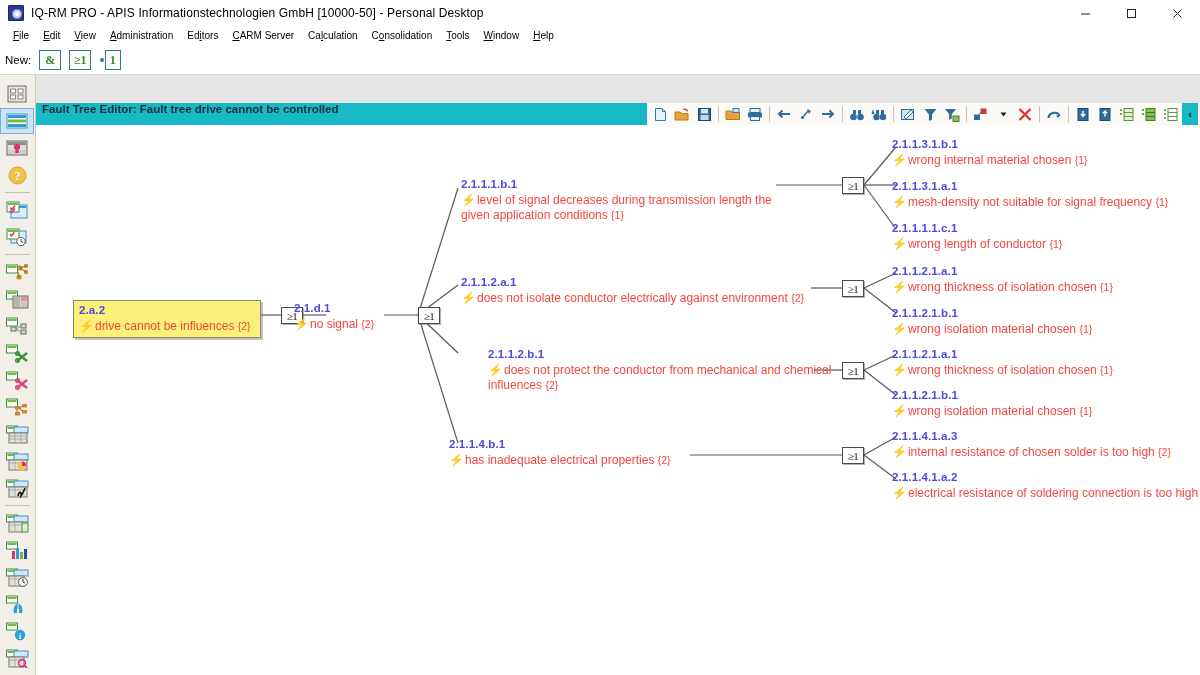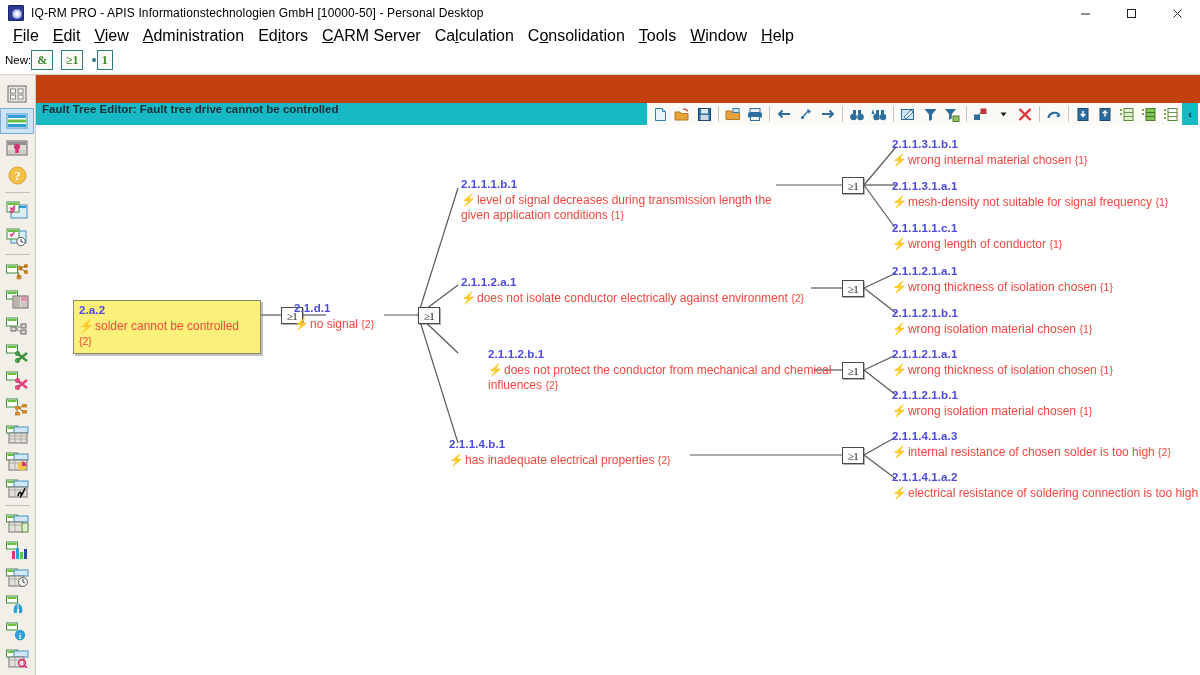--- a/index.html
+++ b/index.html
@@ -4,21 +4,21 @@
 <style>
   * { box-sizing: border-box; }
   html, body {
     margin: 0; padding: 0;
     width: 1200px; height: 675px;
     overflow: hidden;
     background: #ffffff;
     font-family: "Liberation Sans", sans-serif;
     -webkit-font-smoothing: antialiased;
   }
-  #app { position: relative; width: 1200px; height: 675px; background:#c2410c; }
+  #app { position: relative; width: 1200px; height: 675px; background:#e5e5e5; }
 
   
   .titlebar {
     position: absolute; left:0; top:0; width:1200px; height:26px;
     background:#ffffff; display:flex; align-items:center;
   }
   .tb-icon {
     width:16px; height:16px; margin-left:8px; margin-right:7px;
     background:#2b3990; border:1px solid #1b2570; border-radius:1px;
     position:relative; flex:0 0 auto;
@@ -41,31 +41,31 @@
     color:#222; font-size:12px; line-height:1;
   }
   .tb-btn svg { display:block; }
 
   
   .menubar {
     position:absolute; left:0; top:26px; width:1200px; height:20px;
     background:#ffffff; display:flex; align-items:center; padding-left:6px;
   }
   .menu-item {
-    font-size:16px; color:#000; padding:2px 7px; white-space:nowrap; line-height:1;
+    font-size:10px; color:#000; padding:2px 7px; white-space:nowrap; line-height:1;
   }
   .menu-item u { text-decoration: underline; text-underline-offset: 1px; }
 
   
   .newbar {
     position:absolute; left:0; top:46px; width:1200px; height:29px;
     background:#ffffff; display:flex; align-items:center; padding-left:5px;
     border-bottom:1px solid #d8d4cc;
   }
-  .newbar-label { font-size:11.5px; color:#000; }
+  .newbar-label { font-size:11.5px; color:#000; margin-right:8px; }
   .gate-btn {
     width:22px; height:20px; margin-right:8px;
     border:1px solid #2a7d86; background:#fbfaf7;
     display:flex; align-items:center; justify-content:center;
     color:#3b8a2e; font-size:12px; font-weight:bold; font-family:"Liberation Serif", serif;
   }
   .gate-btn.noborder { border:none; background:transparent; position:relative; }
   .gate-btn.noborder .inner {
     border:1px solid #2a7d86; width:16px;height:20px; display:flex;align-items:center;justify-content:center;
     background:#fbfaf7;
@@ -623,21 +623,21 @@
           <line x1="828" y1="245" x2="860" y2="270"></line>
 
           <line x1="654" y1="330" x2="806" y2="330"></line>
           <line x1="828" y1="330" x2="860" y2="312"></line>
           <line x1="828" y1="330" x2="860" y2="354"></line>
         </g>
       </svg>
 
       <div class="node root" style="left:4px; top:175px; width:188px;margin-left:33px;">
         <span class="code">2.a.2</span>
-        <span class="desc"><span class="bolt">⚡</span><span>solder cannot be controlled</span> <span class="cnt">{2}</span></span>
+        <span class="desc"><span class="bolt">⚡</span><span>drive cannot be influences</span> <span class="cnt">{2}</span></span>
       </div>
 
       <div class="gate" style="left:245px; top:182px;">≥1</div>
 
       <div class="node" style="left:258px; top:176px; width:100px;">
         <span class="code">2.1.d.1</span>
         <span class="desc"><span class="bolt">⚡</span><span>no signal</span> <span class="cnt">{2}</span></span>
       </div>
 
       <div class="gate" style="left:382px; top:182px;">≥1</div>

